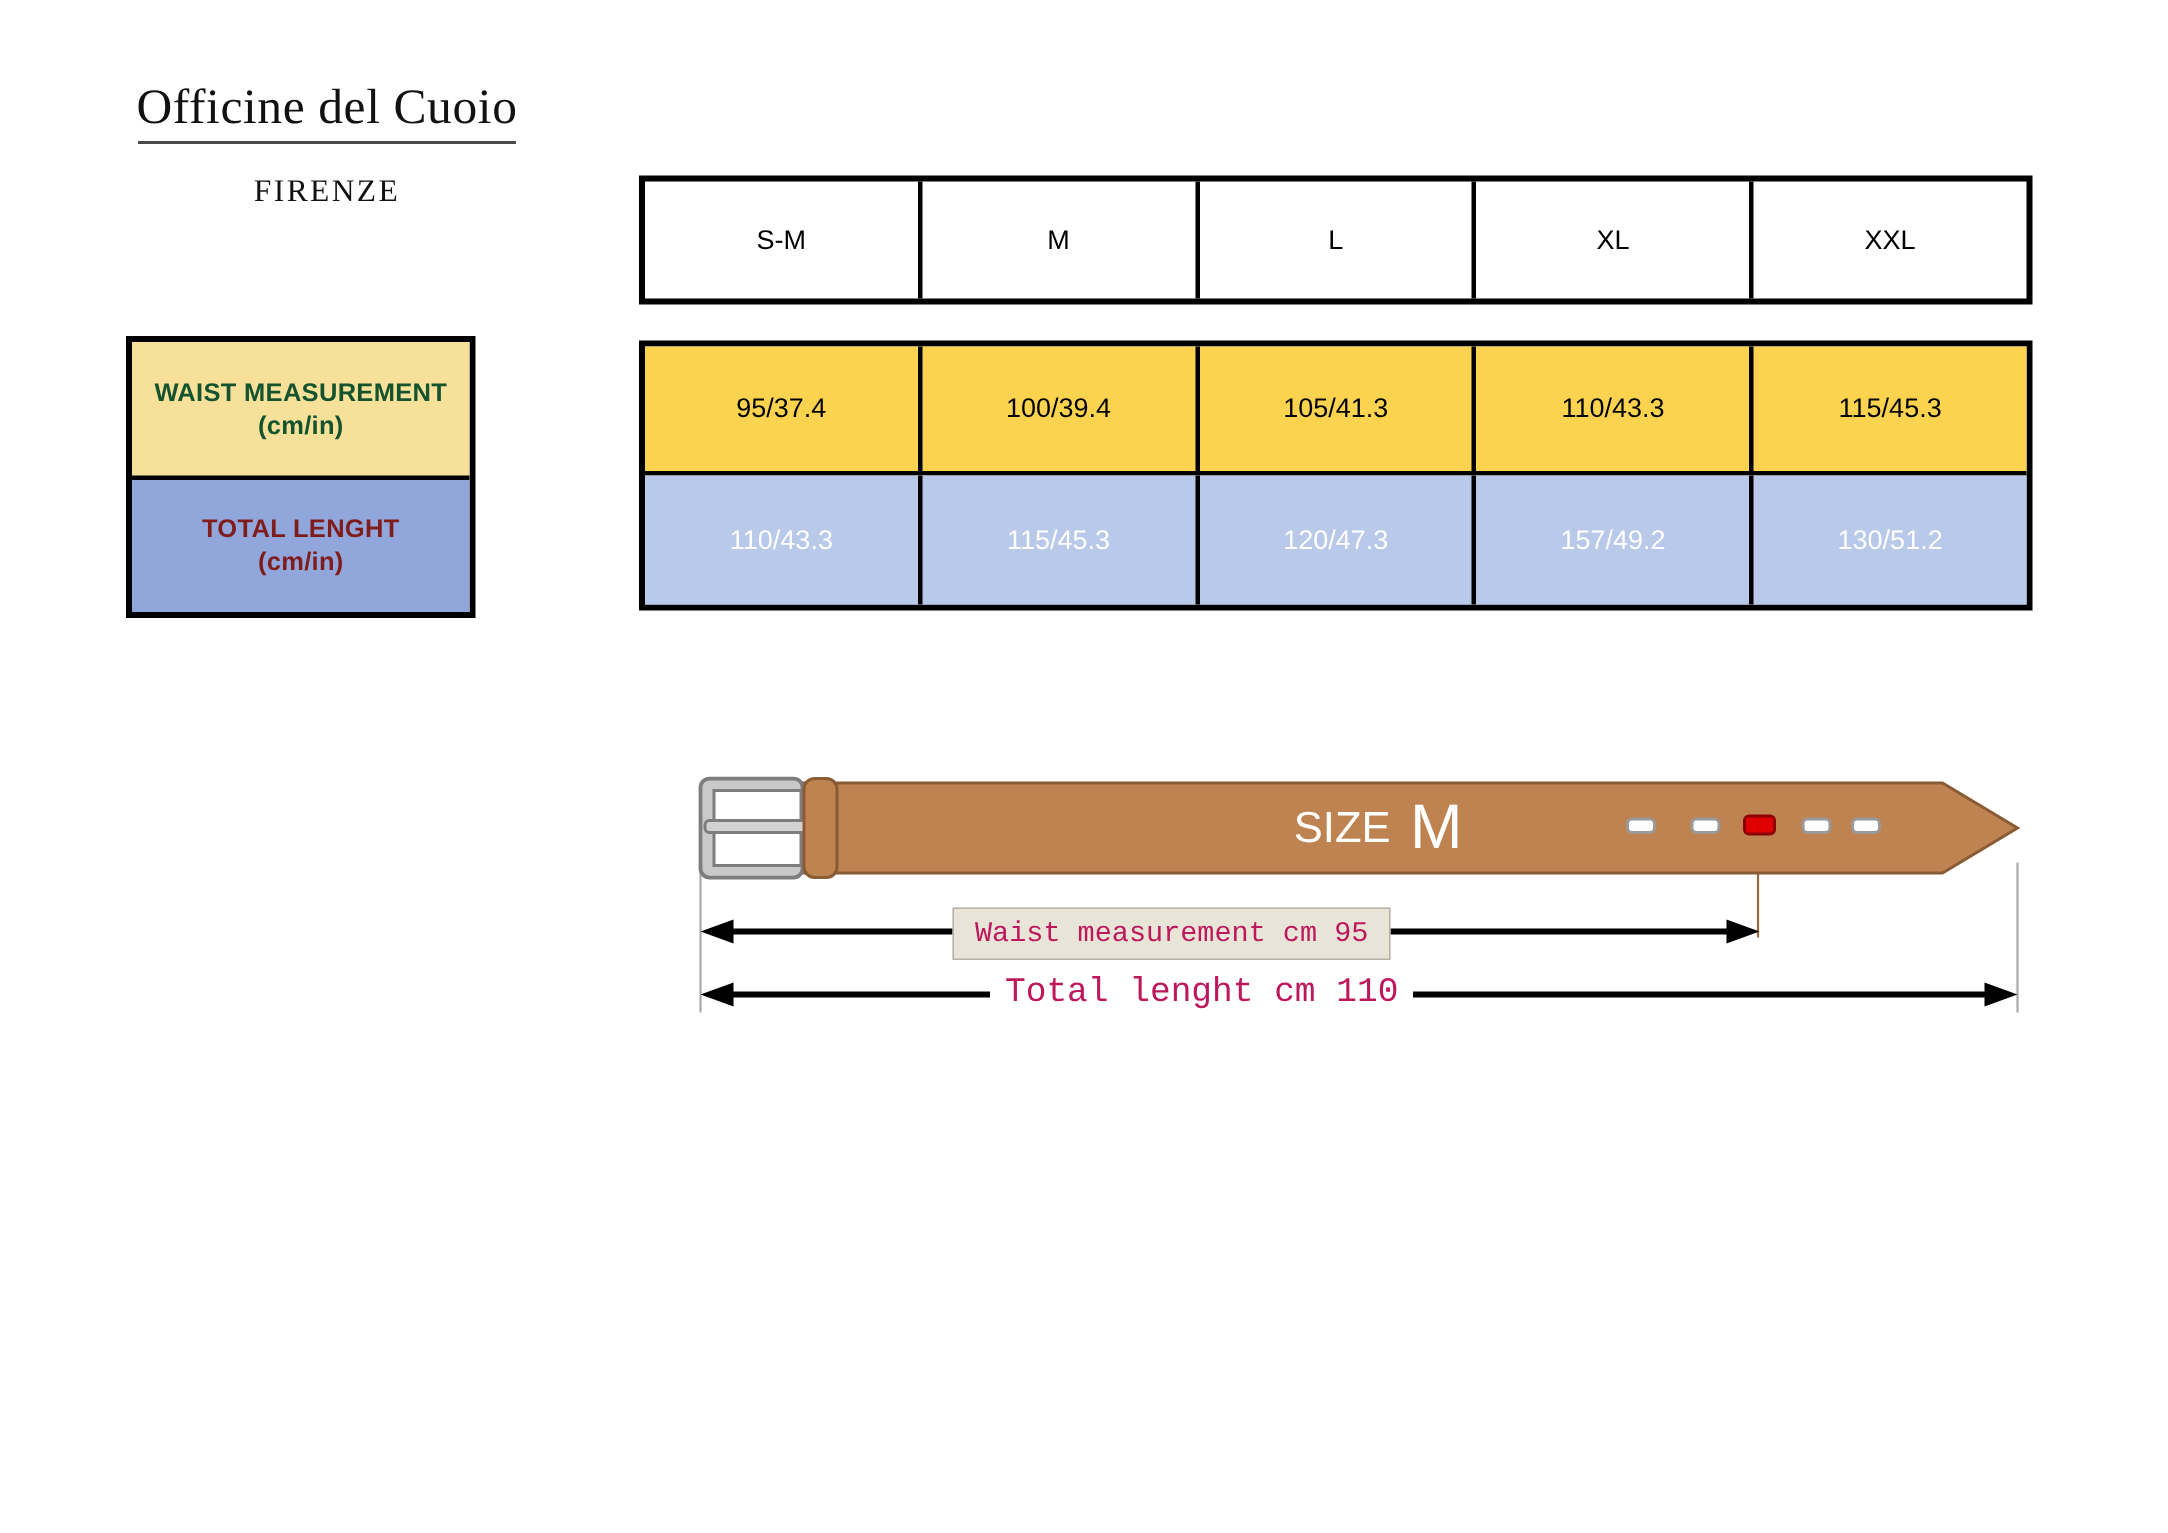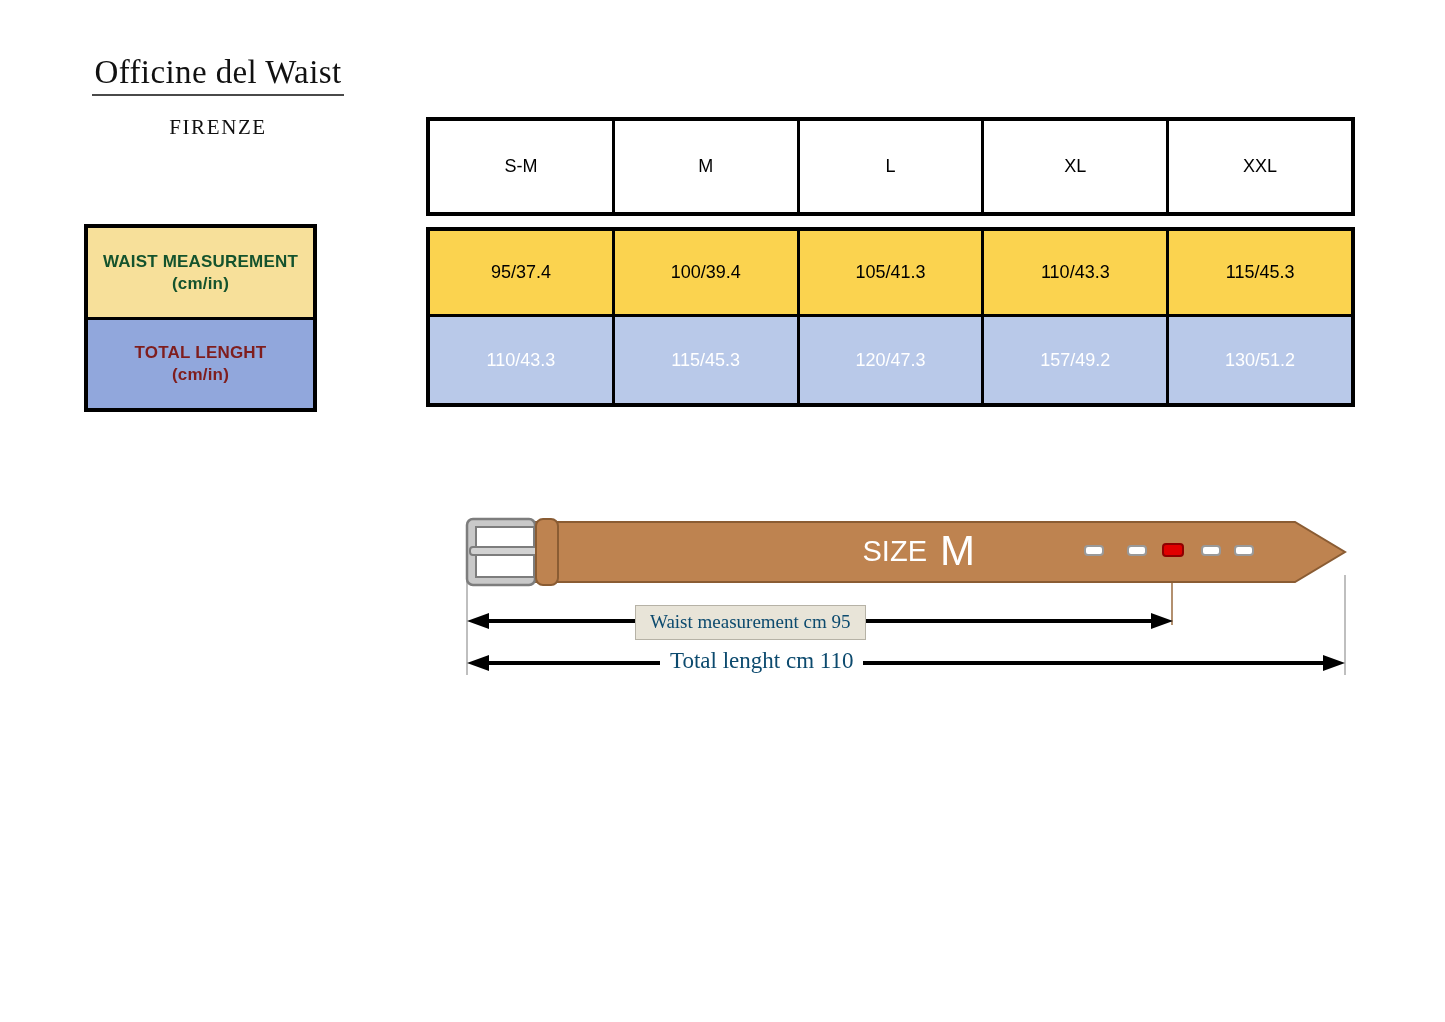--- a/index.html
+++ b/index.html
@@ -78,21 +78,21 @@
     color: #7f1d1d;
   }
   .label-sub { font-weight: bold; }
 
   
   #size-header {
     position: absolute;
     left: 426px;
     top: 117px;
     width: 929px;
-    height: 99px;
+    height: 86px;
     display: flex;
     border: 4px solid #000000;
     box-sizing: border-box;
     background: #ffffff;
   }
   #size-header .hcell {
     flex: 1 1 0;
     display: flex;
     align-items: center;
     justify-content: center;
@@ -111,21 +111,20 @@
     width: 929px;
     height: 180px;
     border: 4px solid #000000;
     box-sizing: border-box;
     background: #ffffff;
   }
   .vrow {
     display: flex;
     box-sizing: border-box;
     height: 50%;
-    justify-content: flex-end;
   }
   #vrow-waist {
     background: #FBD34F;
     border-bottom: 3px solid #000000;
   }
   #vrow-total {
     background: #B9C9E9;
   }
   .vcell {
     flex: 1 1 0;
@@ -145,22 +144,22 @@
     position: absolute;
     left: 440px;
     top: 495px;
     width: 940px;
     height: 200px;
   }
   #belt-svg { display: block; }
 
   .dim-label {
     position: absolute;
-    font-family: Liberation Serif, serif;
-    color: #0c4a6e;
+    font-family: Liberation Mono, monospace;
+    color: #be185d;
     white-space: nowrap;
   }
   #waist-label {
     left: 635px;
     top: 605px;
     background: #E8E4D8;
     border: 1px solid #B6B2A6;
     padding: 5px 14px 6px 14px;
     font-size: 19px;
   }
@@ -169,21 +168,21 @@
     top: 648px;
     background: #ffffff;
     padding: 0 10px;
     font-size: 23px;
   }
 </style>
 </head>
 <body>
 
 <div id="brand">
-  <div id="brand-name">Officine del Waist</div>
+  <div id="brand-name">Officine del Cuoio</div>
   <div id="brand-rule"></div>
   <div id="brand-sub">FIRENZE</div>
 </div>
 
 <div id="label-block">
   <div class="label-cell" id="label-waist">
     <span>WAIST MEASUREMENT</span>
     <span class="label-sub">(cm/in)</span>
   </div>
   <div class="label-cell" id="label-total">

